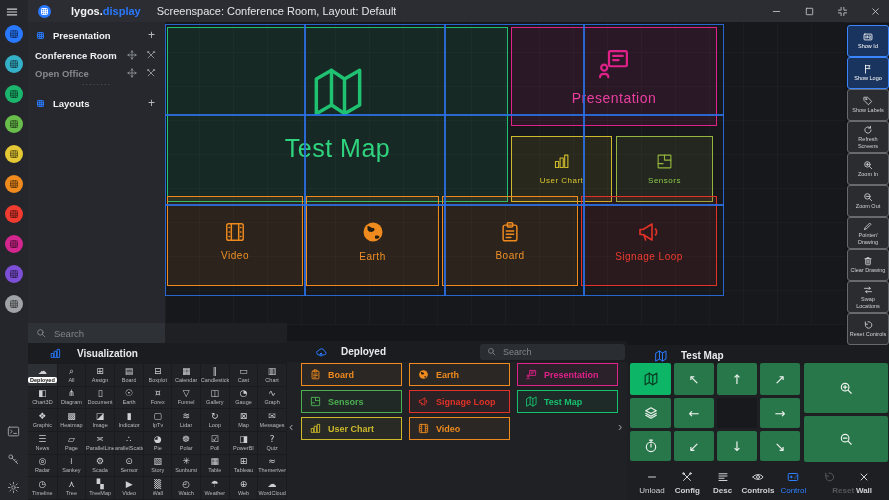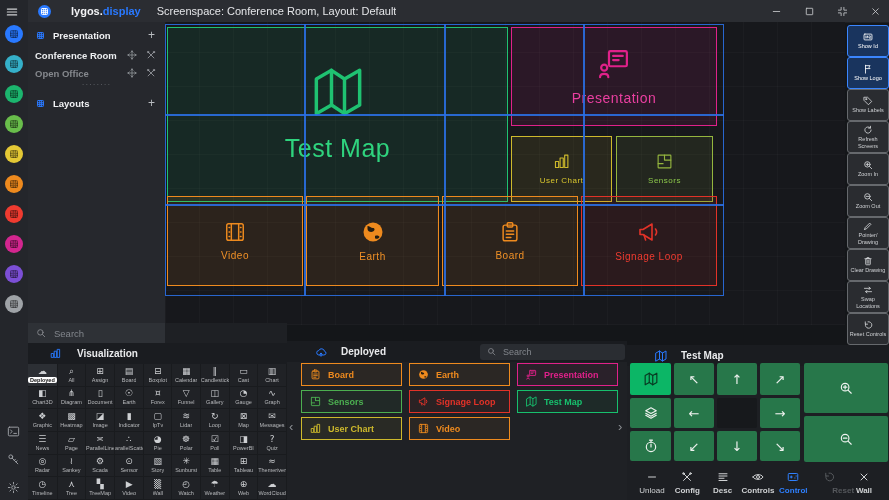--- a/index.html
+++ b/index.html
@@ -834,21 +834,21 @@
           </span>
           <span style="font-size: 8px; color: rgb(207, 209, 211); font-weight: bold;">Controls</span>
         </div>
         <div style="display: flex; flex-direction: column; align-items: center; justify-content: center; gap: 3px; width: 34px;">
           <span style="display: flex;">
             <svg width="12" height="12" viewBox="0 0 24 24" fill="none" stroke="#2f80ff" stroke-width="2" stroke-linecap="round" stroke-linejoin="round">
               <rect x="2.5" y="5" width="19" height="14" rx="2"></rect>
               <path d="M6.5 12h4M8.5 10v4M15.5 14h.6M18 10h.6"></path>
             </svg>
           </span>
-          <span style="font-size: 8px; color: rgb(47, 128, 255); font-weight: bold;">Control</span>
+          <span style="font-size: 8px; color: rgb(47, 128, 255); font-weight: normal;">Control</span>
         </div>
         <div style="display: flex; flex-direction: column; align-items: center; justify-content: center; gap: 3px; width: 34px;">
           <span style="display: flex;">
             <svg width="12" height="12" viewBox="0 0 24 24" fill="none" stroke="#55585c" stroke-width="2" stroke-linecap="round" stroke-linejoin="round">
               <path d="M5.5 4.5v5.5H11"></path>
               <path d="M5.8 10A7.8 7.8 0 1012 4.2"></path>
             </svg>
           </span>
           <span style="font-size: 8px; color: rgb(85, 88, 92); font-weight: bold; padding-left: 29px;">Reset</span>
         </div>

